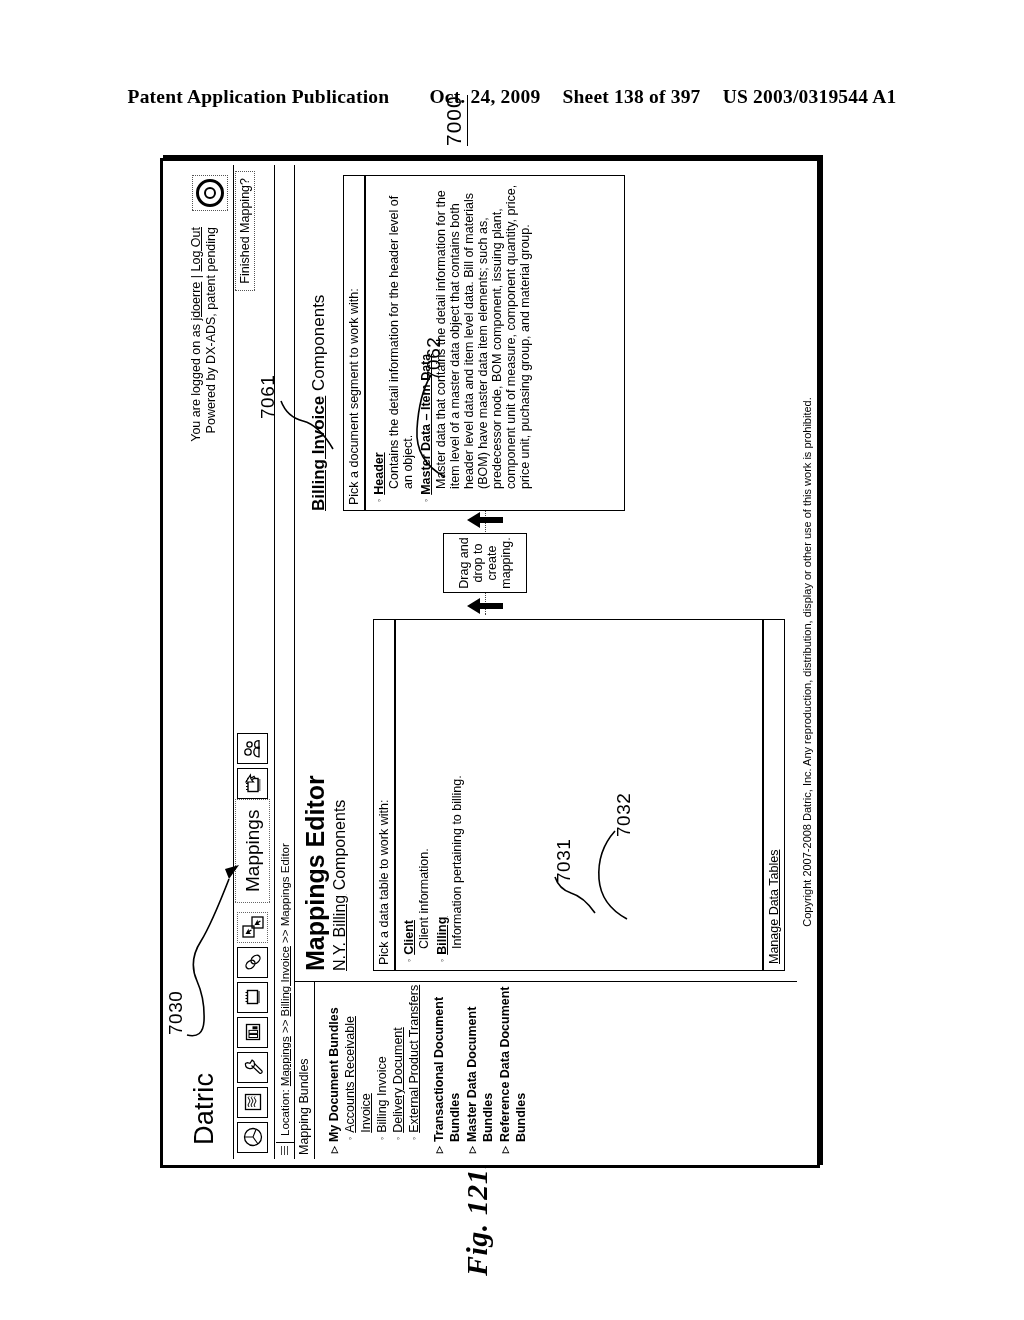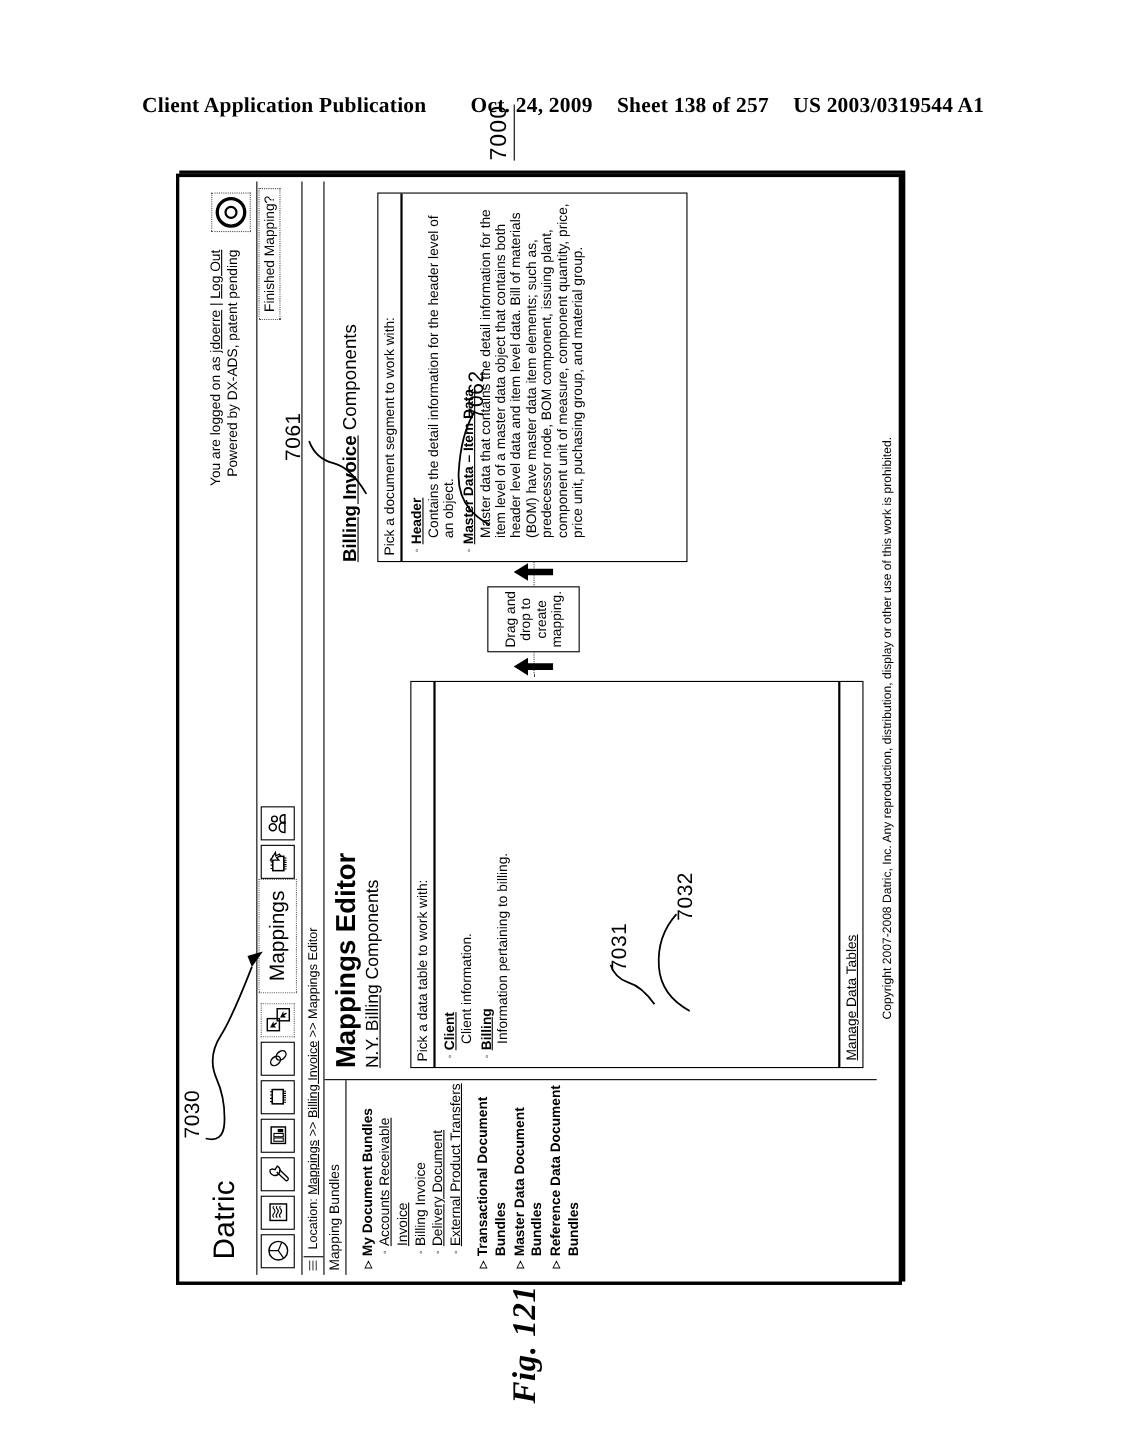--- a/index.html
+++ b/index.html
@@ -268,25 +268,25 @@
   
   .refnum{
     position:absolute;font-size:19px;letter-spacing:.5px;
   }
   .callout{position:absolute;pointer-events:none;}
 </style>
 </head>
 <body>
 
 <div class="pub-header">
-  <span>Client Application Publication</span>
+  <span>Patent Application Publication</span>
   <span class="ph-gap1"></span>
   <span>Oct. 24, 2009</span>
   <span class="ph-gap2"></span>
-  <span>Sheet 138 of 257</span>
+  <span>Sheet 138 of 397</span>
   <span class="ph-gap3"></span>
   <span>US 2003/0319544 A1</span>
 </div>
 
 <div id="stage">
 
   <div class="fig-caption">Fig. 121b</div>
   <div class="lbl-7000">7000</div>
 
   <div class="fig-frame">

